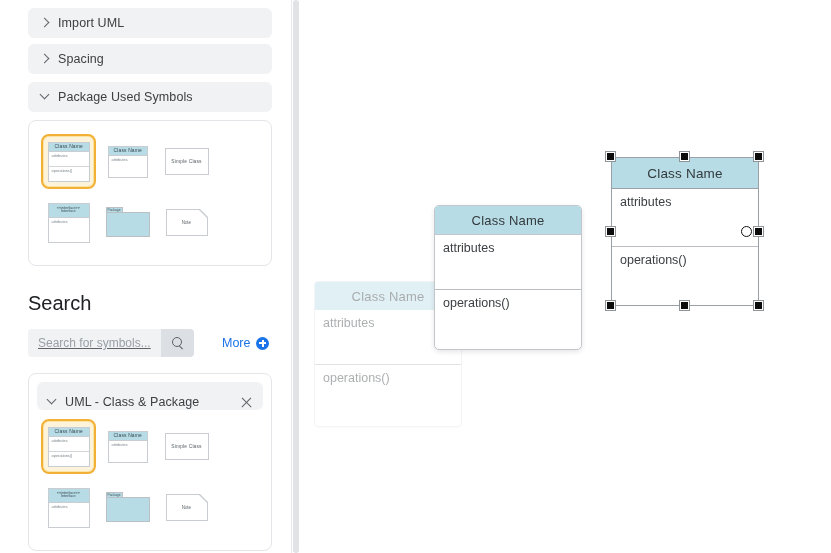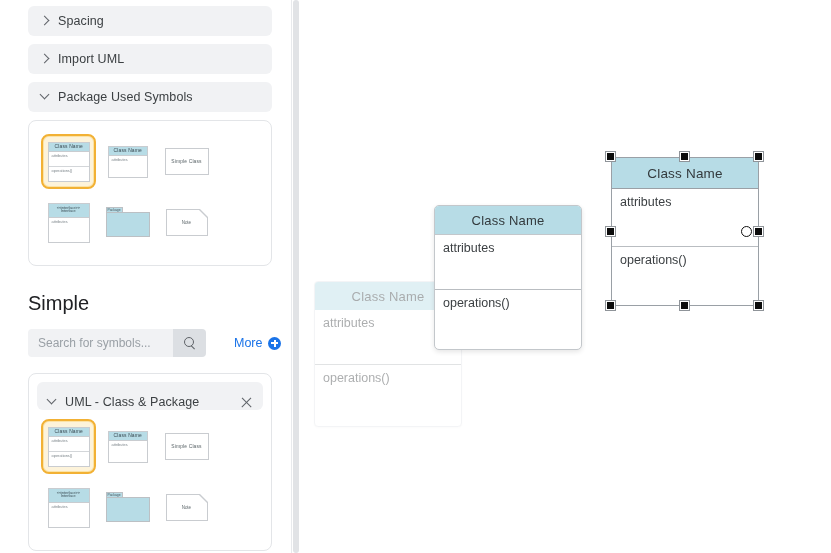--- a/index.html
+++ b/index.html
@@ -135,24 +135,24 @@
   
   .symbols-title {
     margin: 26px 0 0 28px;
     font-size: 20px; color: #202124; font-weight: 400;
   }
   .search-row {
     margin: 14px 0 0 28px;
     display: flex; align-items: center;
   }
   .search-input {
-    width: 145px; height: 28px;
+    width: 133px; height: 28px;
     background: #f1f2f4; border: none; border-radius: 4px 0 0 4px;
     padding: 12px 10px; font-size: 12px; color: #5f6368;
-    font-family: "Liberation Sans", sans-serif; outline: none;
+    font-family: "Liberation Sans", sans-serif; outline: none; text-decoration: underline;
   }
   .search-input::placeholder { color: #9aa0a6; }
   .search-btn {
     width: 33px; height: 28px;
     background: #dcdfe3; border: none; border-radius: 0 4px 4px 0;
     display: flex; align-items: center; justify-content: center; cursor: pointer;
   }
   .mag { width: 12px; height: 12px; position: relative; }
   .mag::before {
     content: ""; position: absolute; left: 0; top: 0;
@@ -274,28 +274,28 @@
   }
 </style>
 </head>
 <body>
 
 <div id="app">
 
   <div class="left-panel">
     <div class="panel-scroll">
 
+      <div class="accordion-head">
+        <span class="chev"></span>
+        <span class="acc-label">Import UML</span>
+      </div>
+
       <div class="accordion-head first">
         <span class="chev"></span>
         <span class="acc-label">Spacing</span>
-      </div>
-
-      <div class="accordion-head">
-        <span class="chev"></span>
-        <span class="acc-label">Import UML</span>
       </div>
 
       <div class="accordion-head">
         <span class="chev down"></span>
         <span class="acc-label">Package Used Symbols</span>
       </div>
 
       <div class="sym-box">
         <div class="sym-grid">
 
@@ -353,21 +353,21 @@
 
           <div class="sym-cell">
             <div class="tn tn-note">
               <span class="lbl">Note</span>
               <span class="fold"></span>
             </div>
           </div>
         </div>
       </div>
 
-      <div class="symbols-title">Simple</div>
+      <div class="symbols-title">Search</div>
 
       <div class="search-row">
         <input class="search-input" type="text" placeholder="Search for symbols..." style="">
         <button class="search-btn">
           <span class="mag"></span>
         </button>
         <span class="more-link">
           <span>More</span>
           <span class="plus-circle"></span>
         </span>

